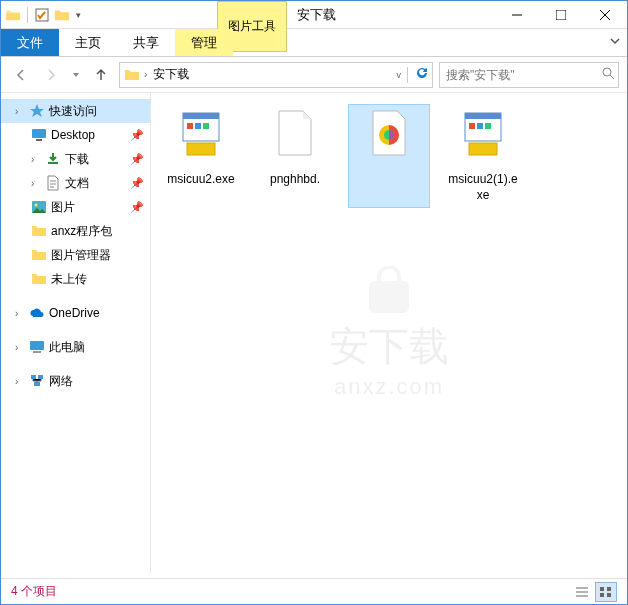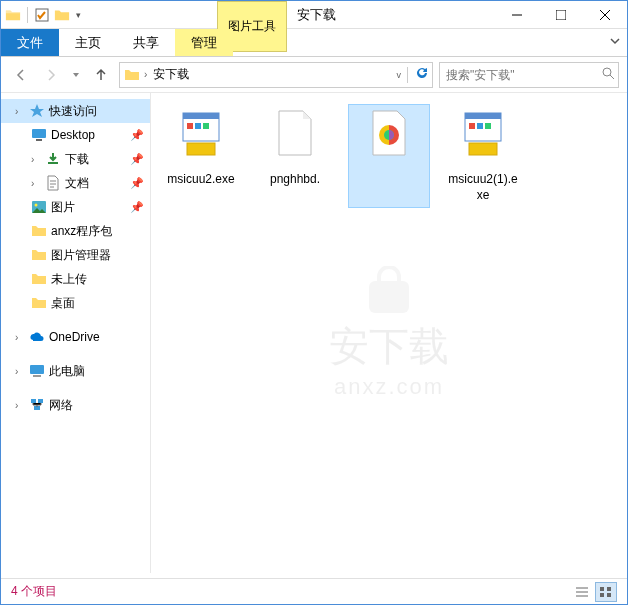--- a/index.html
+++ b/index.html
@@ -216,28 +216,20 @@
       <span>图片管理器</span>
     </div>
     <div class="tree-item sub">
       <span class="ico">
           <svg width="16" height="14">
             <path fill="#ffd86b" d="M1 2h4l2 2h8v8H1z"></path>
           </svg>
         </span>
       <span>未上传</span>
     </div>
-    <div class="tree-item sub">
-      <span class="ico">
-          <svg width="16" height="14">
-            <path fill="#ffd86b" d="M1 2h4l2 2h8v8H1z"></path>
-          </svg>
-        </span>
-      <span>桌面</span>
-    </div>
     <div style="height:10px"></div>
     <div class="tree-item">
       <span class="chev">›</span>
       <span class="ico">
           <svg width="16" height="12">
             <path fill="#0078d4" d="M4 9a3 3 0 0 1 1-6 4 4 0 0 1 7 2 2.5 2.5 0 0 1 0 5H4z"></path>
           </svg>
         </span>
       <span>OneDrive</span>
     </div>

